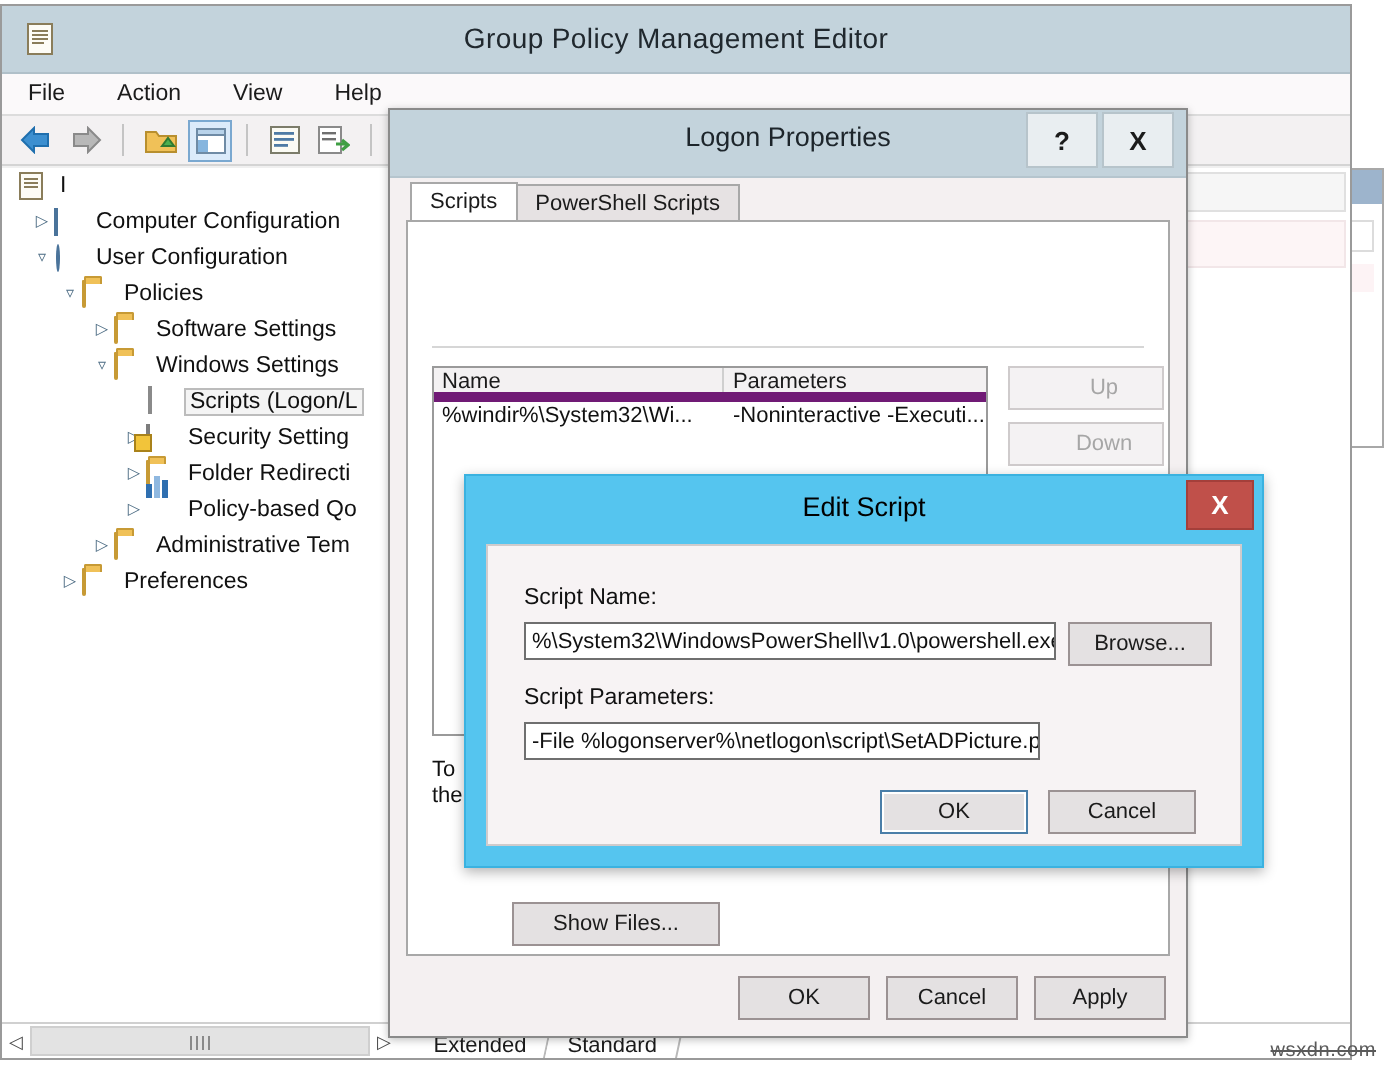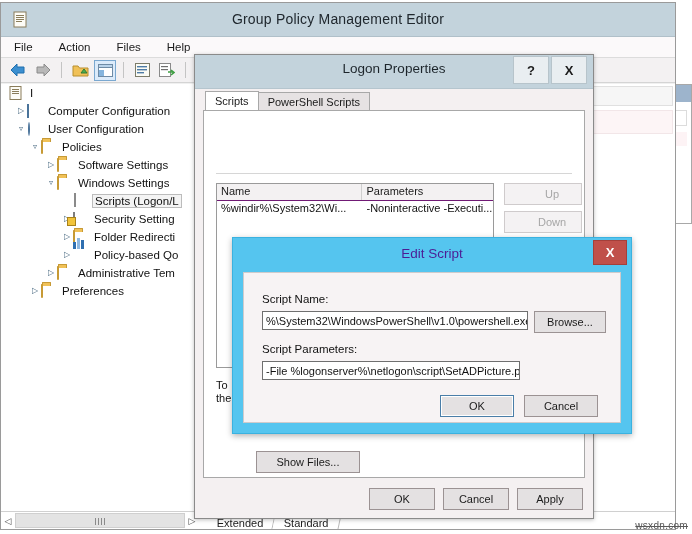--- a/index.html
+++ b/index.html
@@ -369,21 +369,21 @@
     left: 12px; top: 72px;
     width: 278px; height: 185px;
     border: 1px solid #9a9a9a;
     background: #ffffff;
     overflow: hidden;
   }
   .list-head {
     display: flex;
     height: 17px;
     background: #f3f1f2;
-    border-bottom: 1px solid #701a75;
+    border-bottom: 5px solid #701a75;
     font-size: 11px; color: #1b1b1b;
   }
   .list-head div {
     padding: 1px 4px;
     border-right: 1px solid #cfcfcf;
     overflow: hidden; white-space: nowrap;
   }
   .col-name { width: 146px; }
   .col-params { width: 131px; border-right: none !important; }
   .list-row {
@@ -446,21 +446,21 @@
     box-shadow: 0 2px 6px rgba(0,0,0,.3);
     padding: 4px;
   }
   .ed-title {
     position: relative;
     height: 28px;
   }
   .ed-title .t {
     position: absolute; left: 0; right: 0; top: 4px;
     text-align: center;
-    font-size: 13.5px; color: #4c1d95;
+    font-size: 13.5px; color: #000000;
   }
   .ed-close {
     position: absolute; right: 0; top: -2px;
     width: 34px; height: 25px;
     background: #c0504a;
     border: 1px solid #a43f3a;
     color: #ffffff;
     font-size: 13px; font-weight: bold;
     display: flex; align-items: center; justify-content: center;
   }
@@ -540,21 +540,21 @@
           <rect x="3" y="8" width="8" height="1" fill="#8a7d5a"></rect>
           <rect x="3" y="10" width="6" height="1" fill="#8a7d5a"></rect>
         </svg>
       </div>
       <div class="mmc-title-text">Group Policy Management Editor</div>
     </div>
 
     <div class="mmc-menubar">
       <div class="mi">File</div>
       <div class="mi">Action</div>
-      <div class="mi">Files</div>
+      <div class="mi">View</div>
       <div class="mi">Help</div>
     </div>
 
     <div class="mmc-toolbar">
       <div class="tb-btn">
         <svg width="16" height="14" viewBox="0 0 16 14">
           <path d="M7 1 L1 7 L7 13 L7 10 L14 10 L14 4 L7 4 Z" fill="#3c8fd0" stroke="#1f6fae"></path>
         </svg>
       </div>
       <div class="tb-btn">

